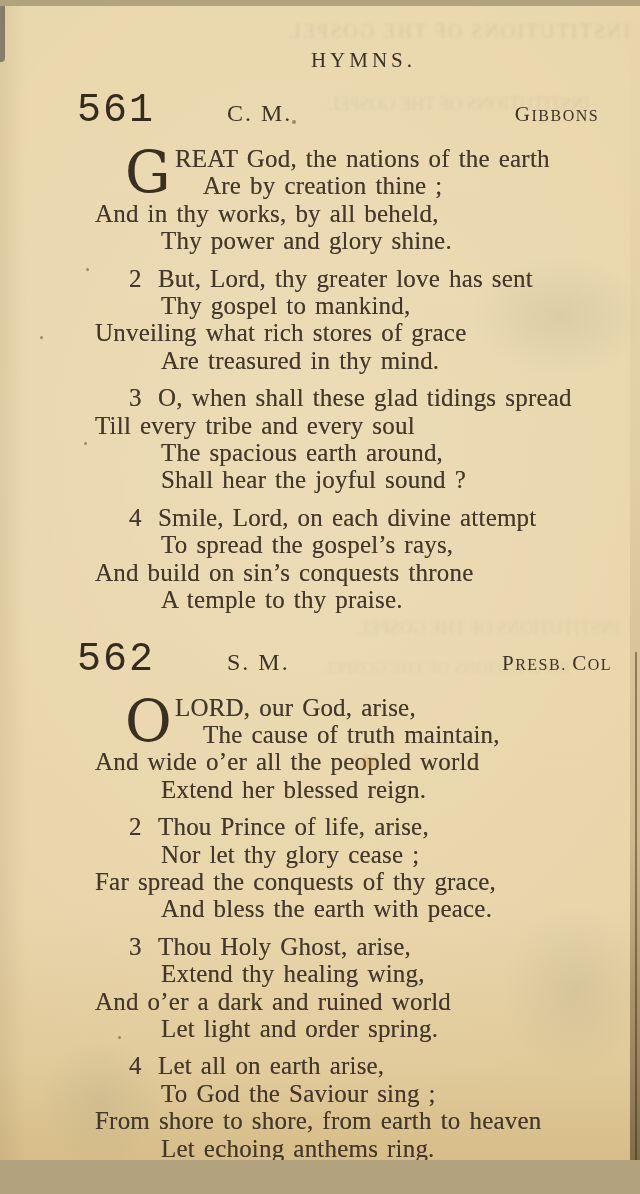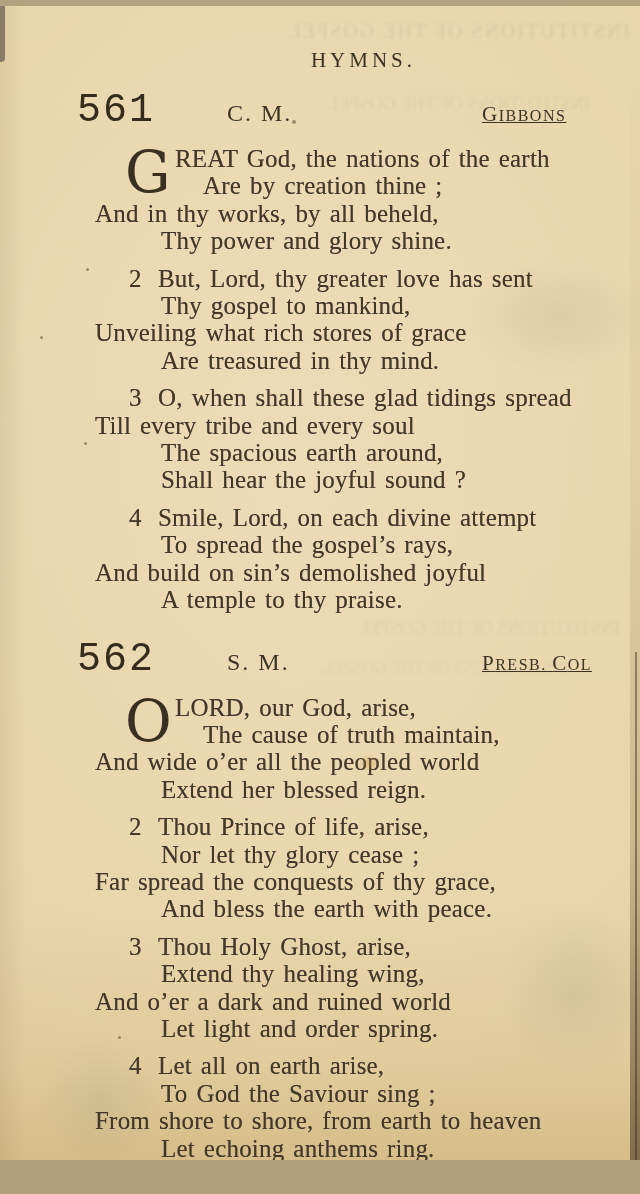--- a/index.html
+++ b/index.html
@@ -46,25 +46,24 @@
     letter-spacing:2px;
     color:#352c1e;
     width:150px;
   }
   .hymn-meter {
     flex:1; text-align:left;
     font-size:24px; letter-spacing:2px;
     color:#3c3325;
   }
   .hymn-attrib {
-    width:150px; text-align:left;
+    width:150px; text-align:center;
     font-size:16px; letter-spacing:1.5px;
     color:#3c3325;
     white-space:nowrap;
-    text-decoration:underline;
   }
   .hymn-attrib .sc-big { font-size:21px; }
 
   .stanza { margin:0 0 10px 0; position:relative; }
   .line {
     font-size:25px; line-height:27.4px;
     white-space:nowrap;
     letter-spacing:0.2px; word-spacing:2.5px;
     text-shadow:0 0 0.5px rgba(66,55,42,0.55);
   }
@@ -181,21 +180,21 @@
           </div>
           <div class="stanza">
             <div class="line l-first-num"><span class="snum">3</span><span>O, when shall these glad tidings spread</span></div>
             <div class="line l-flush">Till every tribe and every soul</div>
             <div class="line l-indent">The spacious earth around,</div>
             <div class="line l-indent">Shall hear the joyful sound ?</div>
           </div>
           <div class="stanza">
             <div class="line l-first-num"><span class="snum">4</span><span>Smile, Lord, on each divine attempt</span></div>
             <div class="line l-indent">To spread the gospel’s rays,</div>
-            <div class="line l-flush">And build on sin’s demolished joyful</div>
+            <div class="line l-flush">And build on sin’s conquests throne</div>
             <div class="line l-indent">A temple to thy praise.</div>
           </div>
         </section>
         <section class="hymn hymn2">
           <div class="hymn-head">
             <span class="hymn-num">562</span>
             <span class="hymn-meter">S. M.</span>
             <span class="hymn-attrib"><span class="sc-big">P</span>RESB.&nbsp;<span class="sc-big">C</span>OL</span>
           </div>
           <div class="stanza dropcap-stanza">

